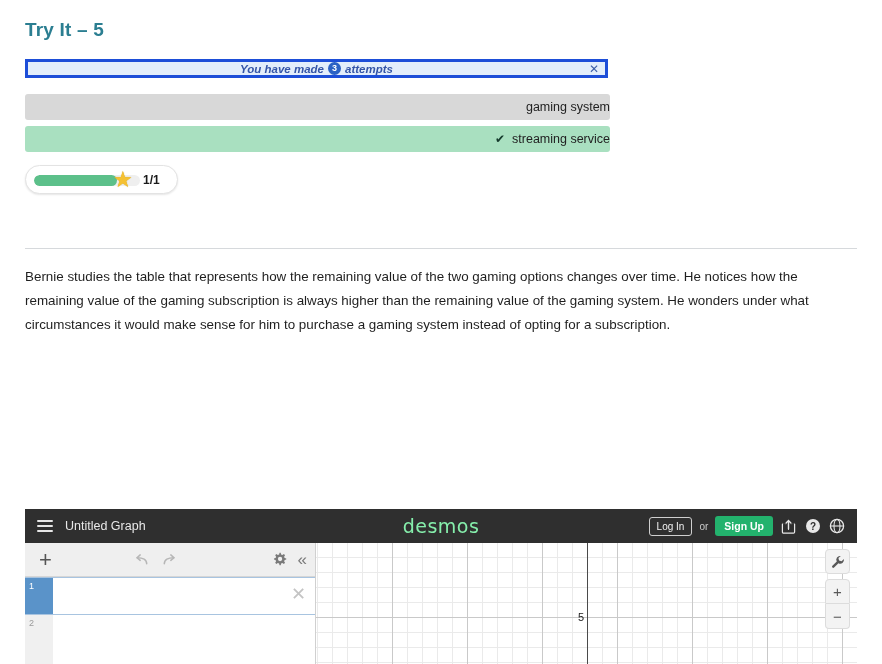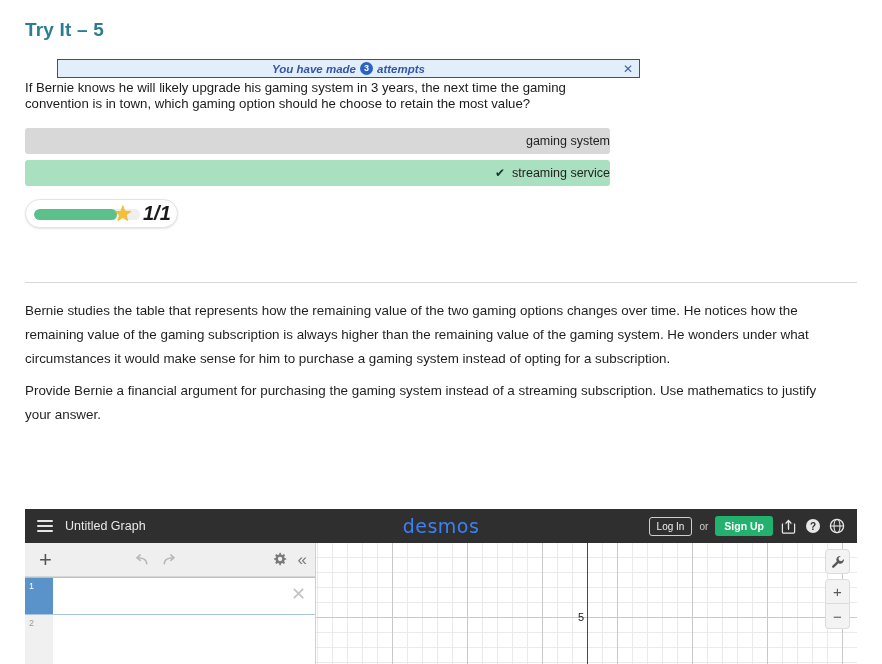--- a/index.html
+++ b/index.html
@@ -26,28 +26,27 @@
     margin: 0;
     padding-top: 19px;
     letter-spacing: .2px;
   }
 
   
   .attempts-banner {
     margin-top: 18px;
     height: 19px;
     background: #e3eefb;
-    border: 1px solid #1d4ed8;
+    border: 3px solid #1d4ed8;
     position: relative;
     display: flex;
     align-items: center;
     justify-content: center;
     width: 583px;
     box-sizing: border-box;
-    margin-left: 32px;
   }
   .attempts-text {
     font-size: 11.5px;
     font-weight: bold;
     font-style: italic;
     color: #3455a8;
     display: flex;
     align-items: center;
     gap: 4px;
     white-space: nowrap;
@@ -147,24 +146,23 @@
     left: 87px;
     top: 2px;
     font-size: 22px;
     color: #f5c133;
     text-shadow: 0 0 1px #c89b12;
     line-height: 24px;
   }
   .score-label {
     position: absolute;
     left: 117px;
-    font-size: 20px;
+    font-size: 12px;
     font-weight: bold;
     color: #1a1a1a;
-    font-style: italic;
   }
 
   hr.divider {
     border: none;
     border-top: 1px solid #d6d9dc;
     margin: 0 25px;
   }
 
   .para {
     font-size: 13.4px;
@@ -207,21 +205,21 @@
   }
   .dsm-title {
     color: #e8e8e8;
     font-size: 12.5px;
     margin-left: 12px;
   }
   .dsm-logo {
     position: absolute;
     left: 0; right: 0;
     text-align: center;
-    color: #3b82f6;
+    color: #86efac;
     font-size: 19px;
     letter-spacing: .5px;
     font-family: "DejaVu Sans", sans-serif;
     pointer-events: none;
   }
   .dsm-right {
     margin-left: auto;
     display: flex;
     align-items: center;
     gap: 7px;
@@ -404,21 +402,20 @@
 
   <div class="attempts-banner">
     <div class="attempts-text">
       <span>You have made</span>
       <span class="attempts-count">3</span>
       <span>attempts</span>
     </div>
     <button class="banner-close">✕</button>
   </div>
 
-  <p class="question-text">If Bernie knows he will likely upgrade his gaming system in 3 years, the next time the gaming convention is in town, which gaming option should he choose to retain the most value?</p>
 
   <div class="options">
     <div class="option neutral">
       <span>gaming system</span>
     </div>
     <div class="option correct">
       <span class="check">✔</span>
       <span>streaming service</span>
     </div>
   </div>
@@ -432,21 +429,20 @@
   </div>
 
 </div>
 
 <div style="height:54px"></div>
 <hr class="divider">
 
 <div class="section">
   <div style="height:16px"></div>
   <p class="para">Bernie studies the table that represents how the remaining value of the two gaming options changes over time. He notices how the remaining value of the gaming subscription is always higher than the remaining value of the gaming system. He wonders under what circumstances it would make sense for him to purchase a gaming system instead of opting for a subscription.</p>
-  <p class="para">Provide Bernie a financial argument for purchasing the gaming system instead of a streaming subscription. Use mathematics to justify your answer.</p>
 </div>
 
 <div id="desmos">
 
   <div class="dsm-header">
     <div class="dsm-burger">
       <span></span>
         <span></span>
         <span></span>
     </div>

